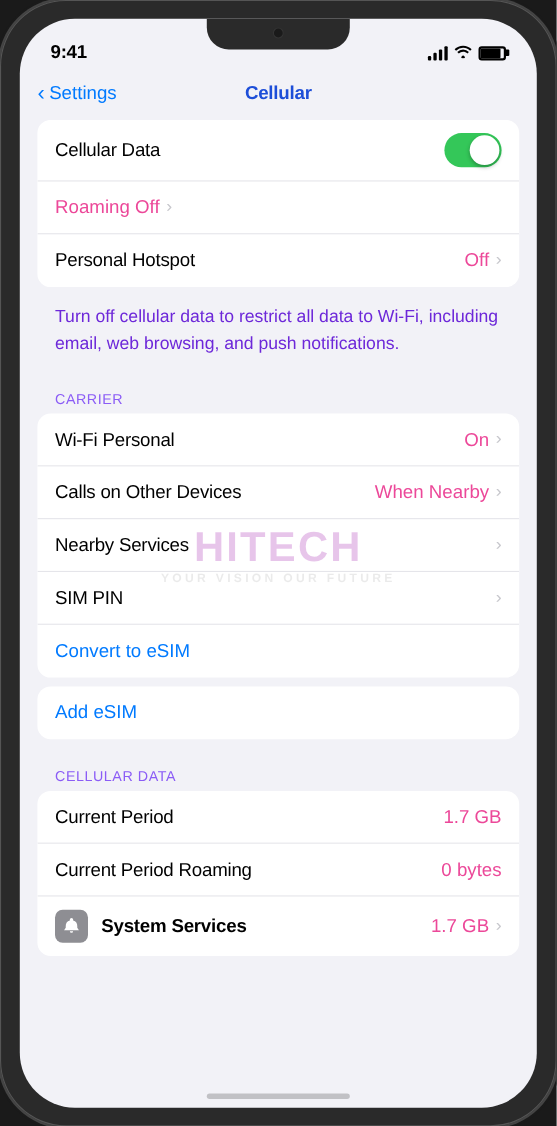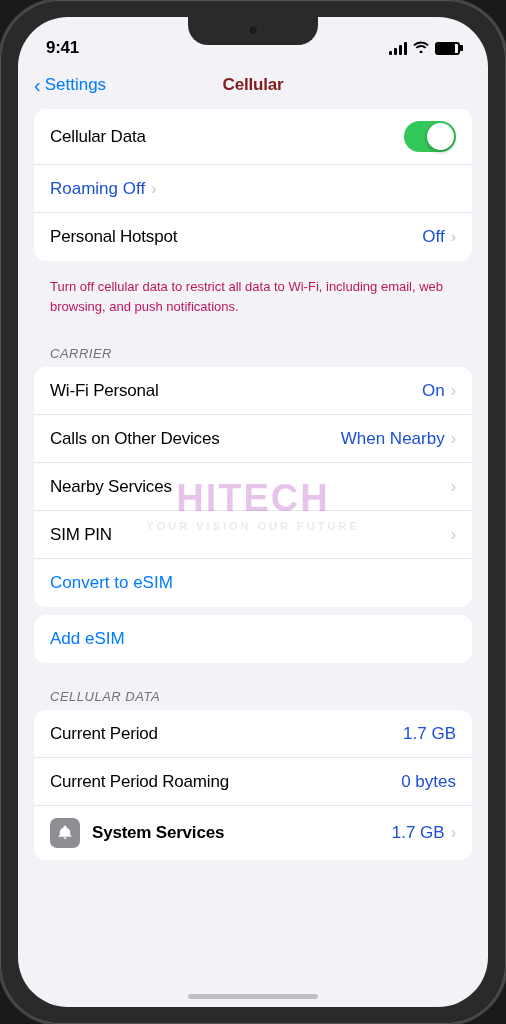--- a/index.html
+++ b/index.html
@@ -152,21 +152,21 @@
       line-height: 1;
       margin-top: -1px;
     }
 
     .nav-title {
       position: absolute;
       left: 50%;
       transform: translateX(-50%);
       font-size: 17px;
       font-weight: 600;
-      color: #7f1d1d;
+      color: #1d4ed8;
       letter-spacing: -0.2px;
     }
 
     
     .content {
       overflow-y: auto;
       height: calc(990px - 48px - 44px);
       padding: 0 16px 20px 16px;
     }
 
@@ -201,21 +201,21 @@
     }
 
     .row-right {
       display: flex;
       align-items: center;
       gap: 6px;
     }
 
     .row-value {
       font-size: 17px;
-      color: #1d4ed8;
+      color: #ec4899;
     }
 
     .chevron-right {
       color: #c7c7cc;
       font-size: 16px;
       font-weight: 500;
     }
 
     
     .toggle {
@@ -233,35 +233,34 @@
       right: 2px;
       width: 27px;
       height: 27px;
       background: #fff;
       border-radius: 50%;
       box-shadow: 0 2px 4px rgba(0,0,0,0.3);
     }
 
     
     .description-text {
-      font-size: 13px;
-      color: #be185d;
+      font-size: 16px;
+      color: #6d28d9;
       padding: 8px 16px 12px 16px;
       line-height: 1.5;
     }
 
     
     .section-header {
       font-size: 13px;
       font-weight: 400;
-      color: #737373;
+      color: #8b5cf6;
       letter-spacing: 0.5px;
       text-transform: uppercase;
       padding: 18px 16px 6px 16px;
-      font-style: italic;
     }
 
     
     .blue-link {
       color: #007aff;
       font-size: 17px;
     }
 
     
     .standalone-group {

